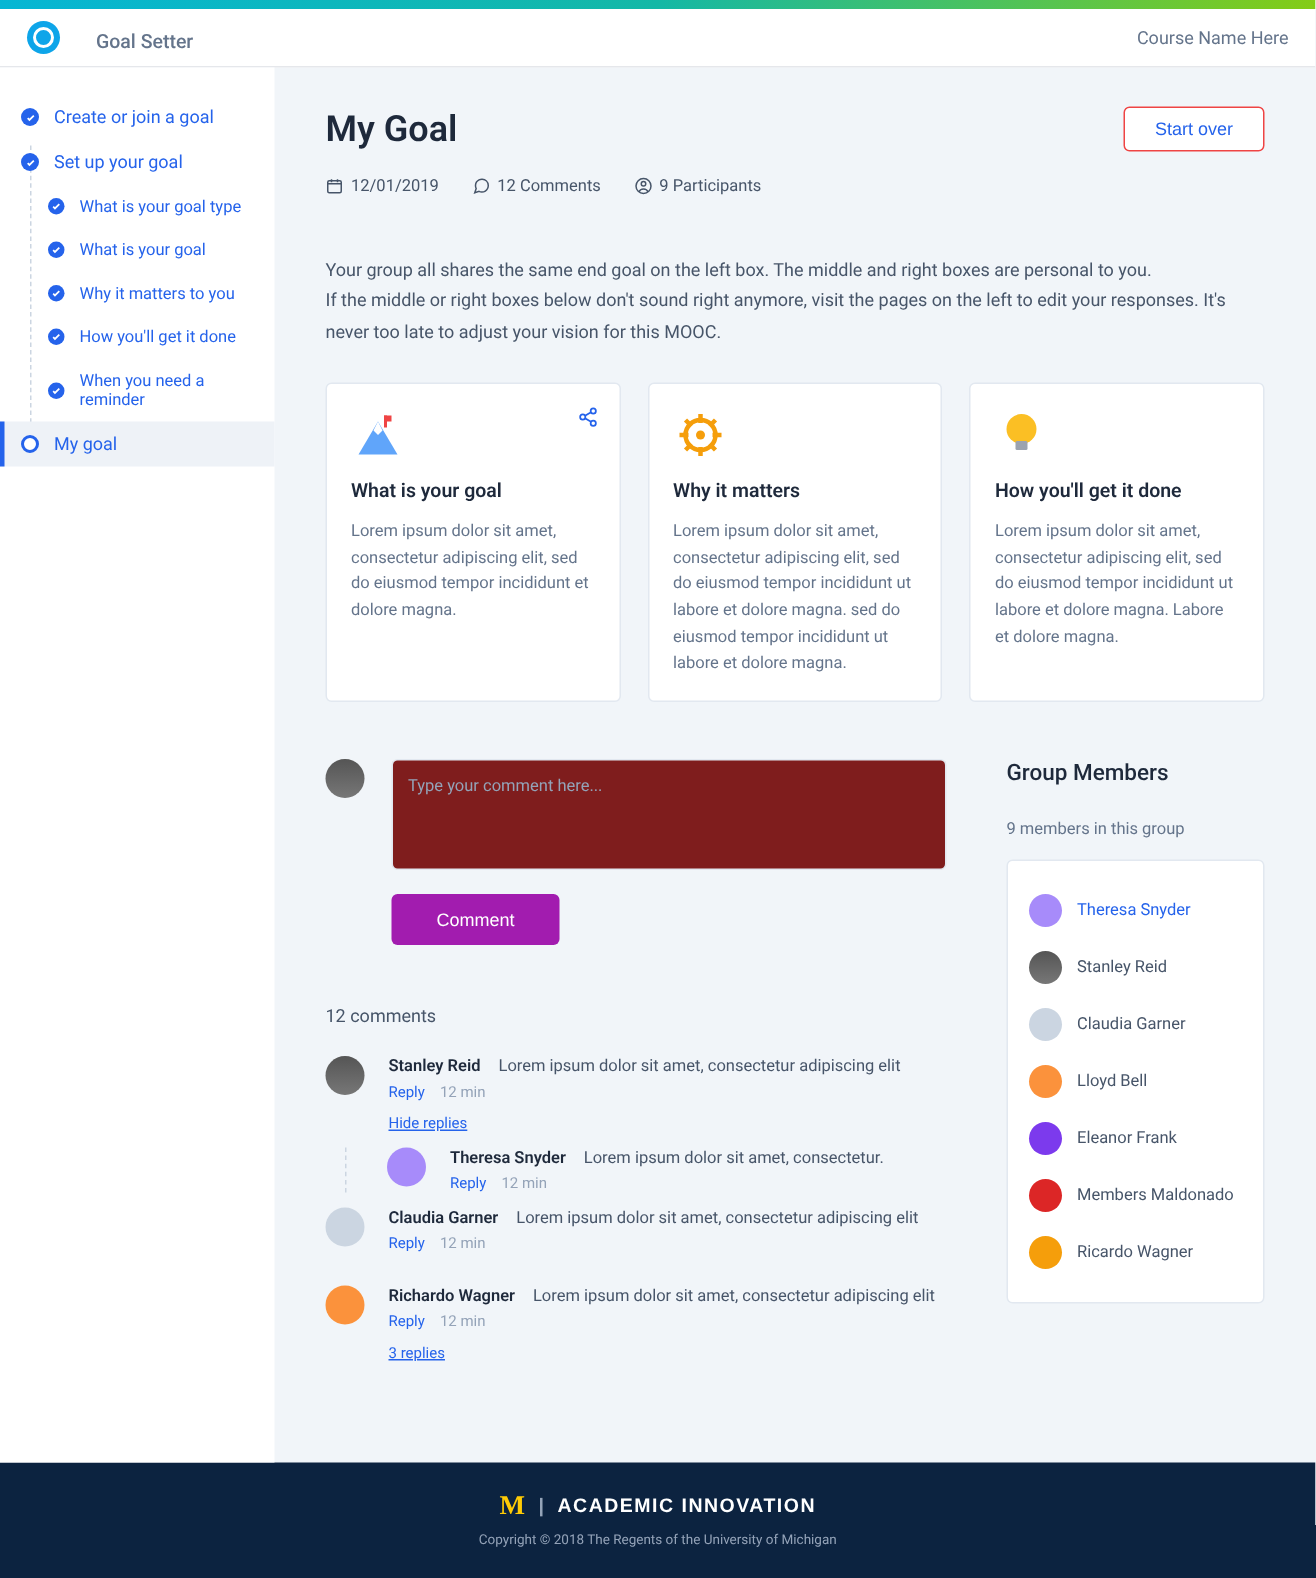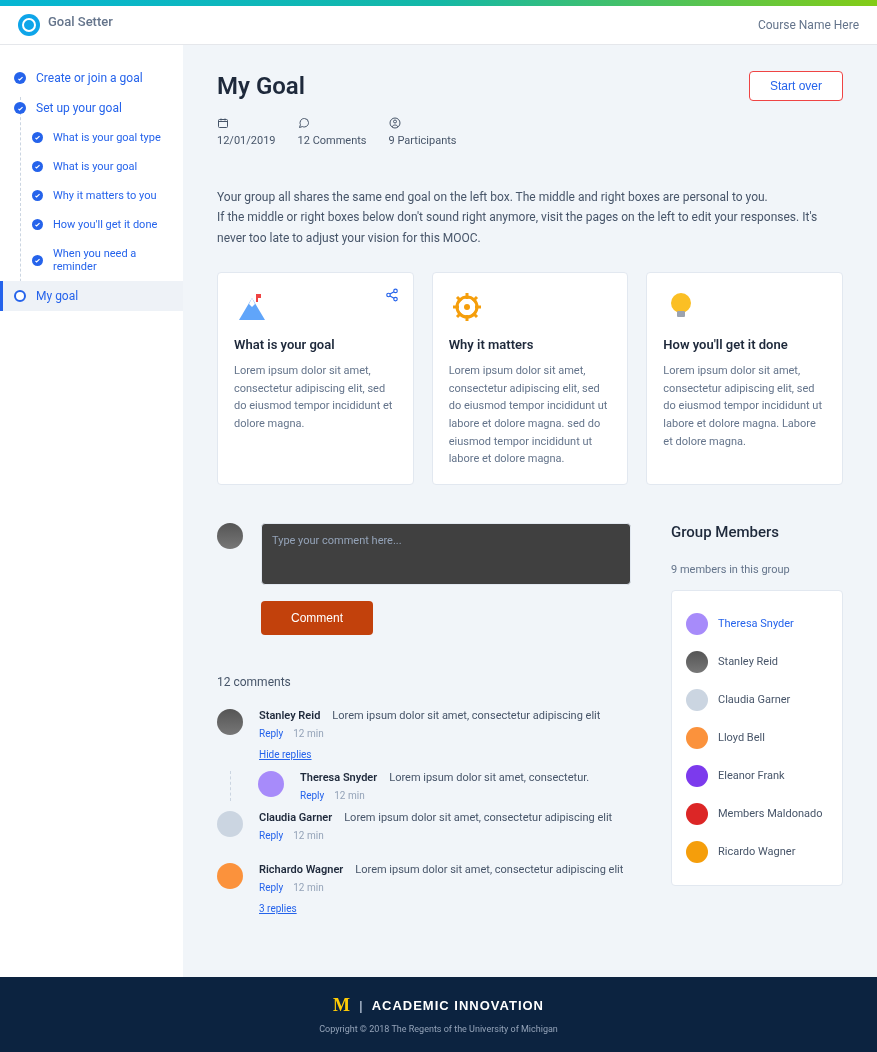--- a/index.html
+++ b/index.html
@@ -1,19 +1,19 @@
 <!DOCTYPE html>
 <html><head>
 <meta charset="utf-8">
 <style>
 * { box-sizing: border-box; margin: 0; padding: 0; }
 body { font-family: -apple-system, BlinkMacSystemFont, "Segoe UI", Roboto, Arial, sans-serif; background: #f1f5f9; color: #334155; width: 877px; }
 .top-gradient { height: 6px; background: linear-gradient(90deg, #06b6d4, #14b8a6, #84cc16); }
 .header { background: #fff; height: 39px; display: flex; align-items: center; justify-content: space-between; padding: 0 18px; border-bottom: 1px solid #e5e7eb; }
-.brand { display: flex; align-items: flex-start; gap: 8px; }
+.brand { display: flex; align-items: flex-end; gap: 24px; }
 .brand-logo { width: 22px; height: 22px; background: #0ea5e9; border-radius: 50%; position: relative; display:flex; align-items:center; justify-content:center;}
 .brand-logo::after { content:''; width:10px; height:10px; border:2px solid #fff; border-radius:50%; }
 .brand-name { color: #64748b; font-size: 13px; font-weight: 500; }
 .course-name { color: #64748b; font-size: 12px; }
 .layout { display: flex; }
 .sidebar { width: 183px; background: #fff; min-height: 930px; padding: 18px 0 18px 0; font-size: 12px; }
 .nav-item { display: flex; align-items: center; gap: 10px; padding: 8px 14px; color: #2563eb; position: relative; cursor: pointer;}
 .nav-item .bullet { width: 12px; height: 12px; border-radius: 50%; background: #2563eb; display:flex; align-items:center; justify-content:center; flex-shrink:0;}
 .nav-item .bullet svg { width:7px; height:7px; }
 .nav-sub .nav-item { padding-left: 32px; font-size: 11px; }
@@ -21,37 +21,37 @@
 .nav-item.current { background: #eef2f7; }
 .nav-item.current::before { content:''; position:absolute; left:0; top:0; bottom:0; width:3px; background:#2563eb; }
 .nav-item.current .bullet { background:#fff; border:2px solid #2563eb; }
 .nav-line { position:absolute; left: 20px; top: 34px; width:1px; height: 210px; border-left:1px dashed #cbd5e1; z-index:0;}
 .sidebar-inner{position:relative;}
 .main { flex: 1; padding: 26px 34px 40px 34px; }
 .page-head { display: flex; justify-content: space-between; align-items: center; }
 .page-title { font-size: 24px; font-weight: 600; color: #1e293b; }
 .start-over { border: 1px solid #ef4444; color: #2563eb; background:#fff; padding: 7px 20px; font-size: 12px; border-radius: 4px; cursor: pointer; font-weight:500;}
 .meta { display: flex; gap: 22px; margin-top: 16px; font-size: 11px; color: #475569; align-items:center;}
-.meta-item { display:flex; gap:5px;flex-direction:column; }
+.meta-item { display:flex; align-items:center; gap:5px; }
 .intro { margin-top: 40px; font-size: 12px; color: #475569; line-height: 1.7; }
 .cards { display: flex; gap: 18px; margin-top: 24px; }
 .card { flex: 1; background: #fff; border: 1px solid #e2e8f0; border-radius: 4px; padding: 16px; position:relative; }
 .card-icon { width: 36px; height: 36px; margin-bottom: 12px; display:flex; align-items:center; justify-content:center;}
 .share-ic { position:absolute; top:14px; right:14px; color:#2563eb; }
 .card-title { font-size: 13px; font-weight: 600; color: #1e293b; margin-bottom: 10px; }
 .card-body { font-size: 11px; color: #64748b; line-height: 1.6; }
 .section { display:flex; gap: 40px; margin-top: 38px; align-items:flex-start;}
 .discussions { flex:1; }
 .sec-title { font-size: 15px; font-weight: 500; color:#1e293b; margin-bottom: 22px; }
 .compose { display:flex; gap:18px; }
 .avatar { width:26px; height:26px; border-radius:50%; background:#94a3b8 center/cover; flex-shrink:0;}
 .compose-box { flex:1; }
-.compose-ta { width:100%; height:62px; border:1px solid #e2e8f0; border-radius:4px; padding:10px; font-size:11px; resize:none; font-family:inherit; background:#404040; color:#94a3b8;}
+.compose-ta { width:100%; height:74px; border:1px solid #e2e8f0; border-radius:4px; padding:10px; font-size:11px; resize:none; font-family:inherit; background:#7f1d1d; color:#94a3b8;}
 .compose-ta::placeholder{color:#94a3b8;}
-.comment-btn { margin-top:12px; background:#c2410c; color:#fff; border:none; padding:10px 30px; border-radius:4px; font-size:12px; cursor:pointer; }
+.comment-btn { margin-top:12px; background:#a21caf; color:#fff; border:none; padding:10px 30px; border-radius:4px; font-size:12px; cursor:pointer; }
 .comments-count { font-size:12px; color:#475569; margin-top: 40px; margin-bottom: 20px;}
 .comment { display:flex; gap:16px; margin-bottom:22px; }
 .comment-main { font-size:11px; flex:1;}
 .comment-head { display:flex; gap:12px; align-items:center; }
 .c-author { font-weight:600; color:#1e293b; }
 .c-text { color:#475569; }
 .comment-actions { margin-top:6px; display:flex; gap:10px; font-size:10px; }
 .c-reply { color:#2563eb; cursor:pointer; }
 .c-time { color:#94a3b8; }
 .c-toggle { color:#2563eb; font-size:10px; margin-top:10px; text-decoration:underline; cursor:pointer; display:inline-block;}

